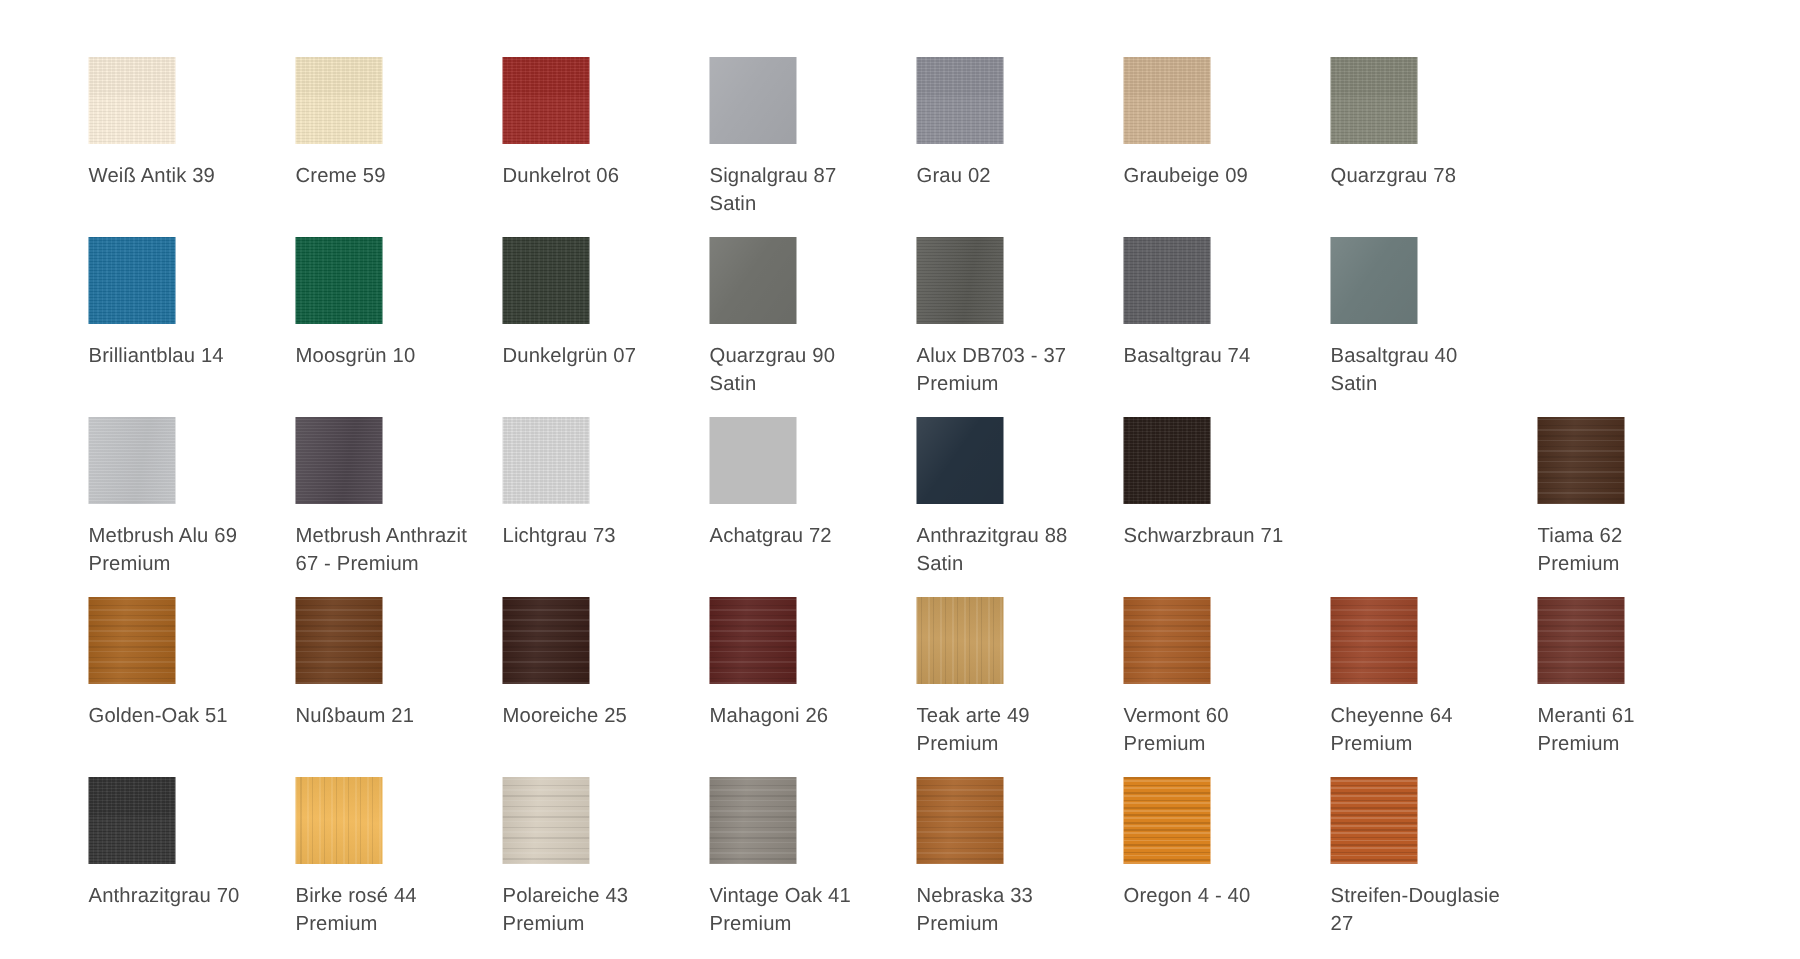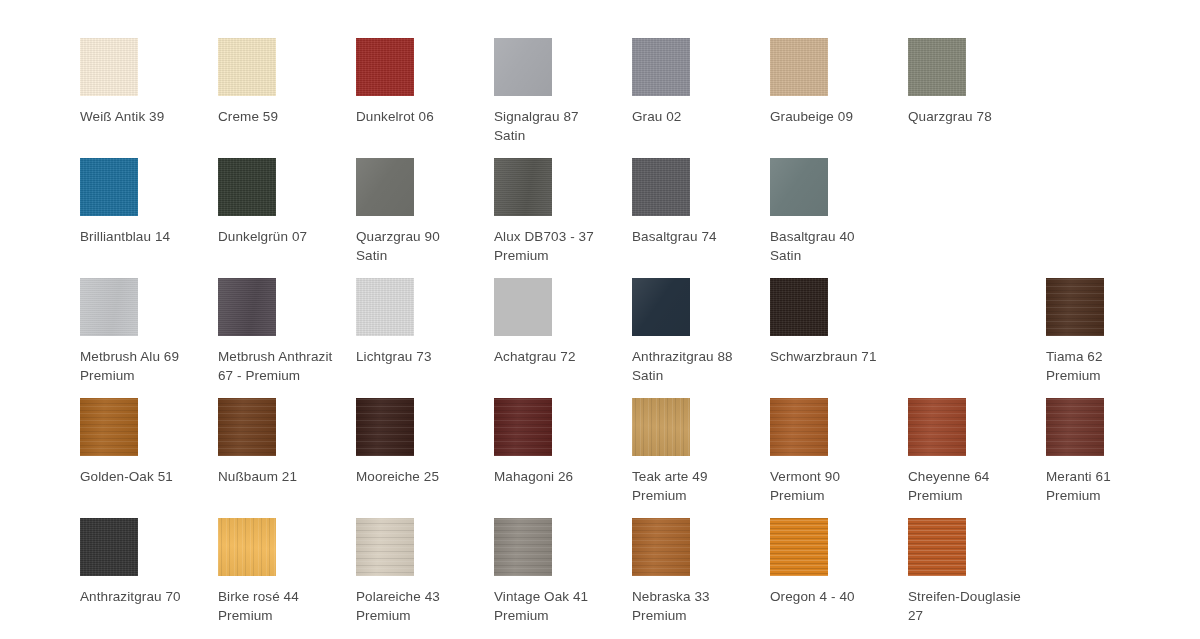--- a/index.html
+++ b/index.html
@@ -8,21 +8,21 @@
     margin: 0; padding: 0;
     width: 1200px; height: 639px;
     background: #ffffff;
     font-family: "Liberation Sans", "DejaVu Sans", sans-serif;
   }
   #swatch-grid {
     position: relative;
     width: 1200px;
     height: 639px;
     background: #ffffff;
-    padding: 38px 0 0 80px;
+    padding: 38px 0 0 59px;
   }
   .grid-rows { display: flex; flex-direction: column; }
   .grid-row {
     display: grid;
     grid-template-columns: repeat(8, 138px);
     height: 120px;
     align-content: start;
   }
   .swatch-cell {
     width: 138px;
@@ -144,20 +144,26 @@
         </div>
       </div>
       <div class="grid-row">
         <div class="swatch-cell">
           <div class="swatch-chip" style="background-color: rgb(29, 111, 156);">
             <div class="tex tex-fine"></div>
           </div>
           <div class="swatch-label">Brilliantblau 14</div>
         </div>
         <div class="swatch-cell">
+          <div class="swatch-chip" style="background-color: rgb(12, 92, 61);">
+            <div class="tex tex-fine"></div>
+          </div>
+          <div class="swatch-label">Moosgrün 10</div>
+        </div>
+        <div class="swatch-cell">
           <div class="swatch-chip" style="background-color: rgb(51, 59, 49);">
             <div class="tex tex-fine"></div>
           </div>
           <div class="swatch-label">Dunkelgrün 07</div>
         </div>
         <div class="swatch-cell">
           <div class="swatch-chip" style="background-color: rgb(111, 112, 107);">
             <div class="tex tex-satin"></div>
           </div>
           <div class="swatch-label">Quarzgrau 90
@@ -265,21 +271,21 @@
           <div class="swatch-chip" style="background-color: rgb(196, 154, 90);">
             <div class="tex tex-wood-v"></div>
           </div>
           <div class="swatch-label">Teak arte 49
 Premium</div>
         </div>
         <div class="swatch-cell">
           <div class="swatch-chip" style="background-color: rgb(167, 92, 38);">
             <div class="tex tex-wood"></div>
           </div>
-          <div class="swatch-label">Vermont 90
+          <div class="swatch-label">Vermont 60
 Premium</div>
         </div>
         <div class="swatch-cell">
           <div class="swatch-chip" style="background-color: rgb(154, 69, 41);">
             <div class="tex tex-wood"></div>
           </div>
           <div class="swatch-label">Cheyenne 64
 Premium</div>
         </div>
         <div class="swatch-cell">

